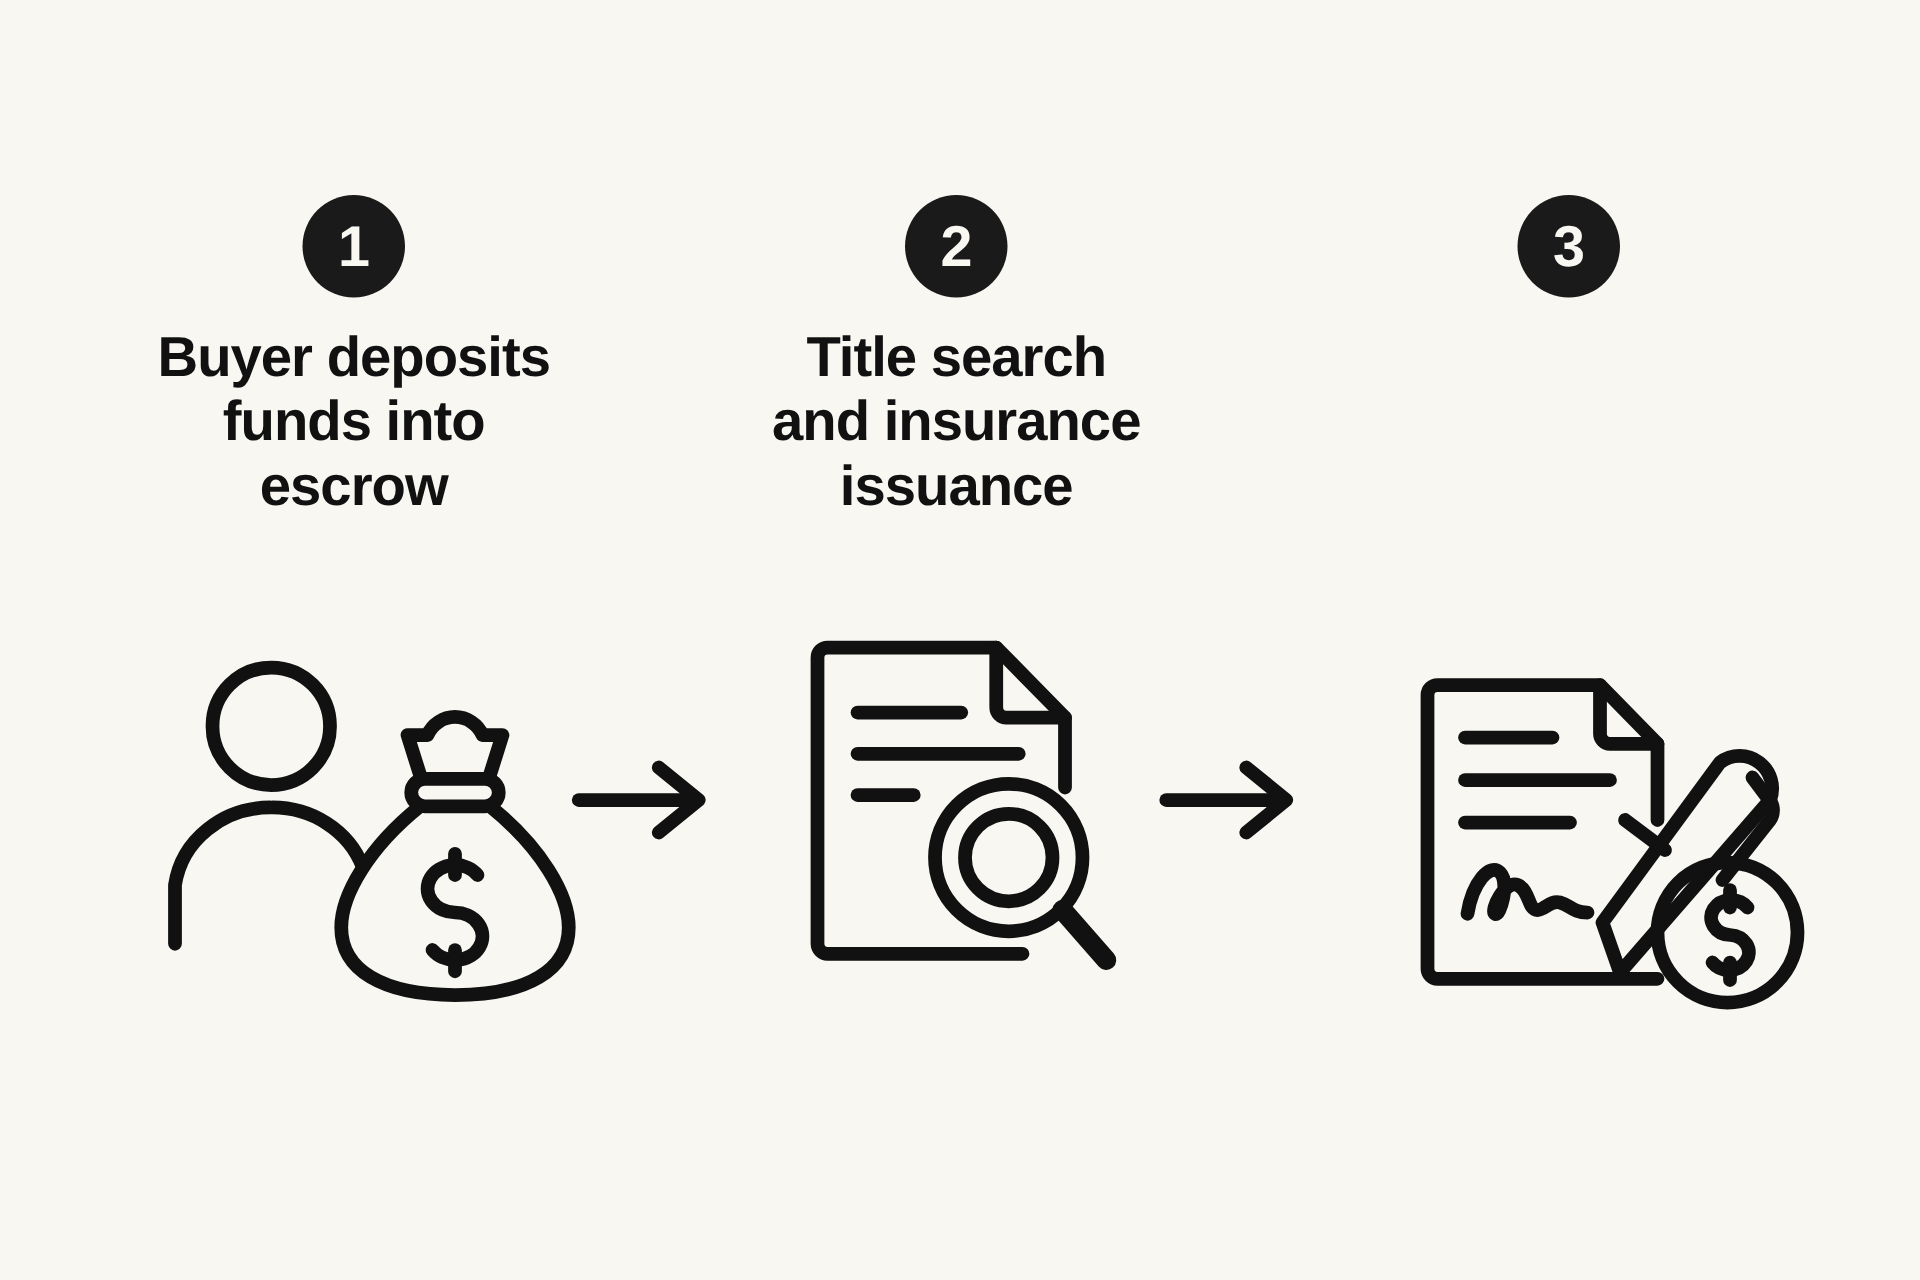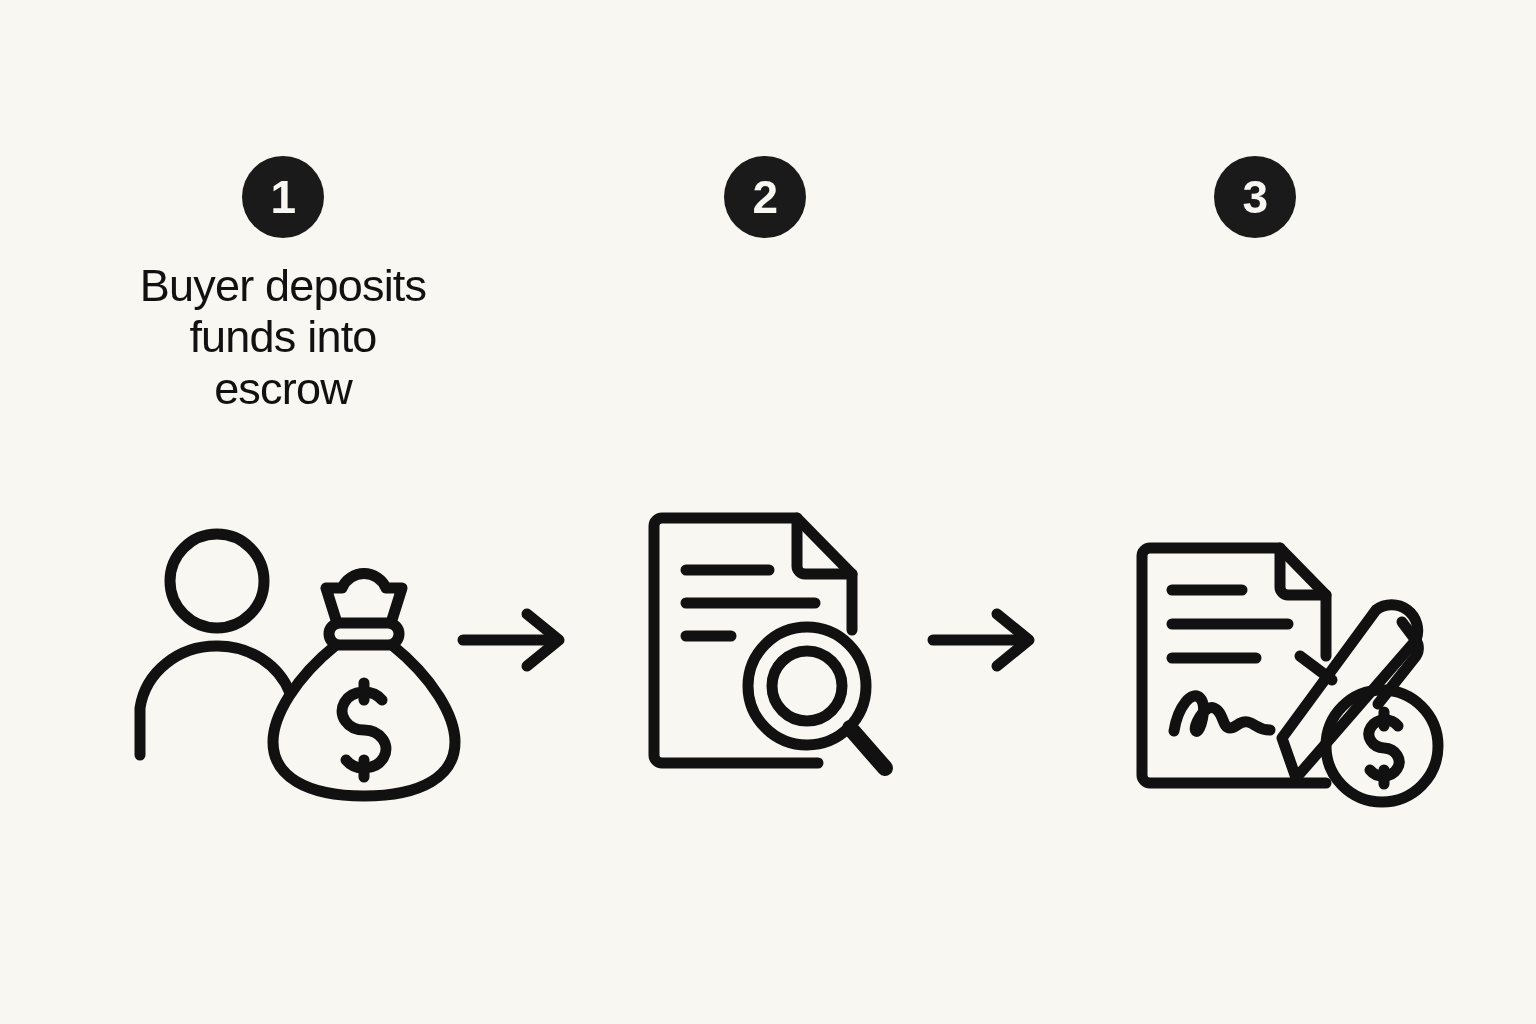--- a/index.html
+++ b/index.html
@@ -24,21 +24,21 @@
     display:flex;align-items:center;justify-content:center;
     font-size:46px;font-weight:700;line-height:1;
     letter-spacing:-0.5px;
     margin-top:156px;
     font-family:"Liberation Sans","DejaVu Sans",sans-serif;
   }
   .step-label{
     margin-top:22px;
     color:#111111;
     font-size:45px;
-    font-weight:400;
+    font-weight:700;
     line-height:1.14;
     text-align:center;
     letter-spacing:-0.8px;
     white-space:pre-line;
   }
 
   
   .icon-wrap{position:absolute;}
   #icon1{left:120px;top:518px;}
   #icon2{left:640px;top:508px;}
@@ -58,20 +58,23 @@
 
   <div class="col" id="col1">
     <div class="badge">1</div>
     <div class="step-label">Buyer deposits
 funds into
 escrow</div>
   </div>
 
   <div class="col" id="col2">
     <div class="badge">2</div>
+    <div class="step-label">Title search
+and insurance
+issuance</div>
   </div>
 
   <div class="col" id="col3">
     <div class="badge">3</div>
   </div>
 
   <div class="icon-wrap" id="icon1">
     <svg width="310" height="280" viewBox="0 0 310 280">
 
       <circle class="st" cx="97" cy="63" r="47" stroke-width="11"></circle>

